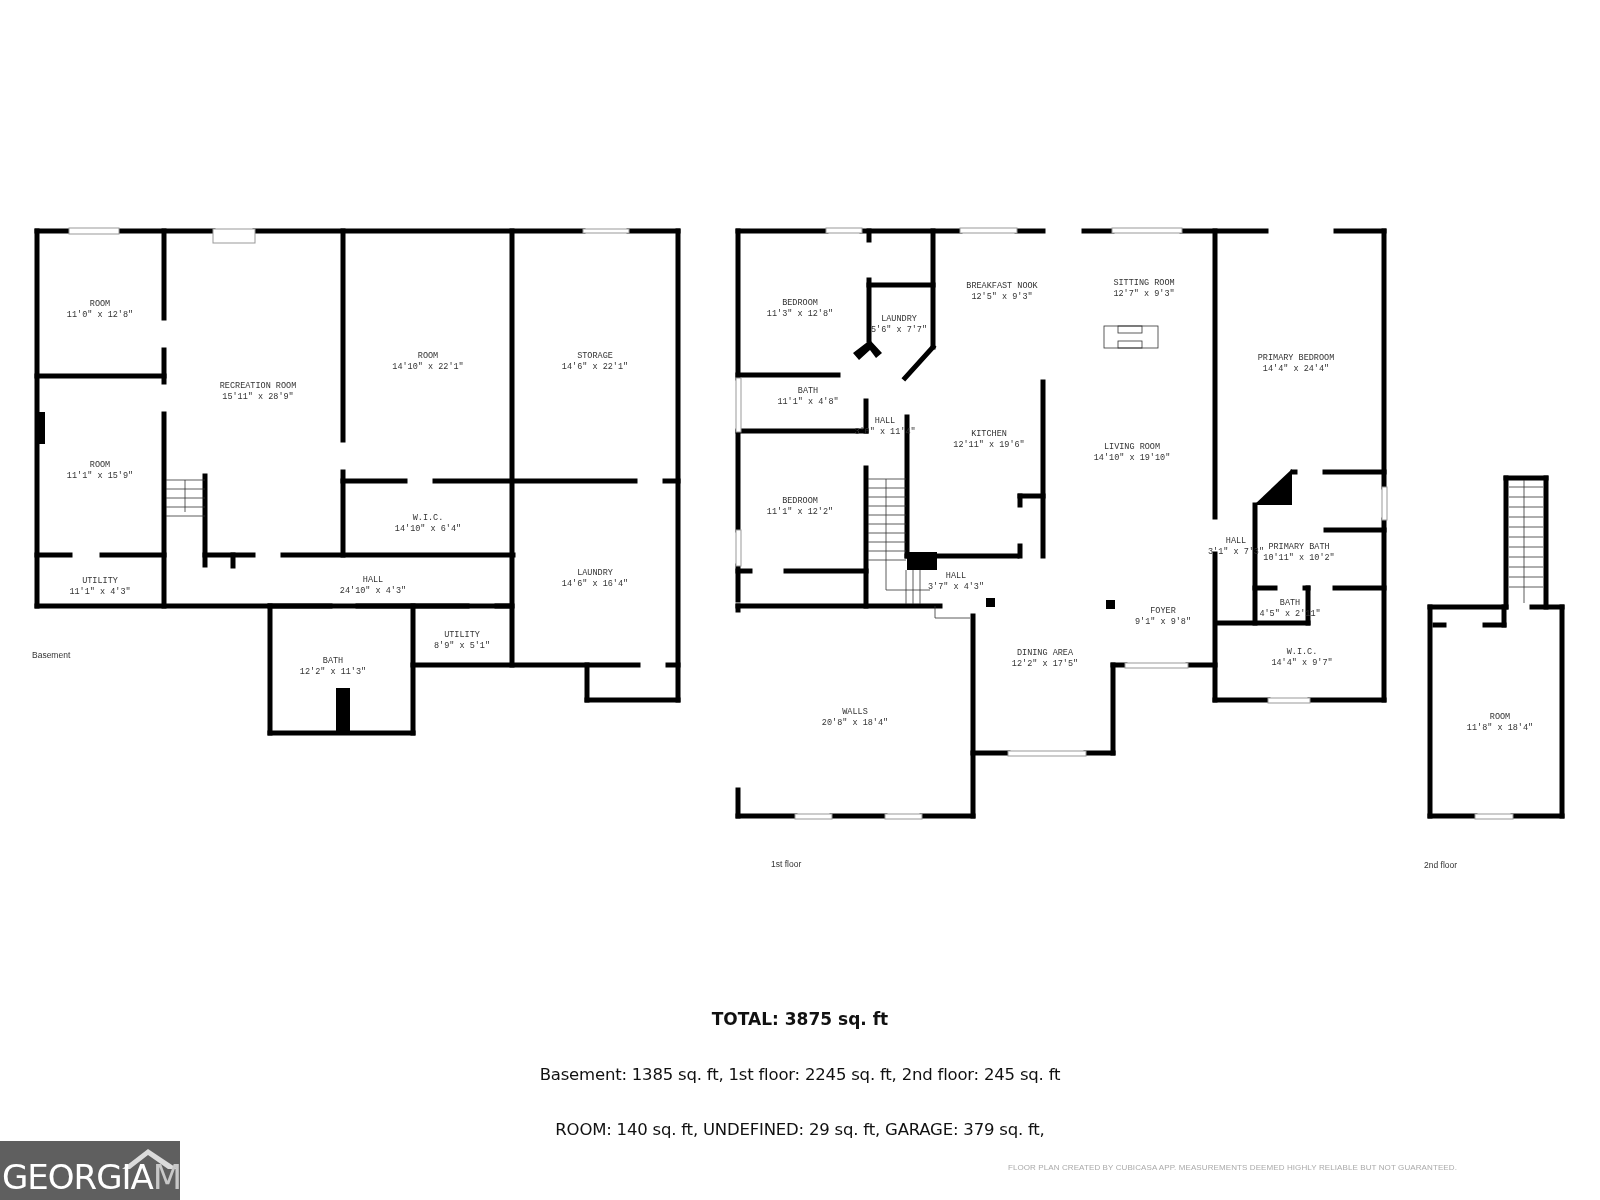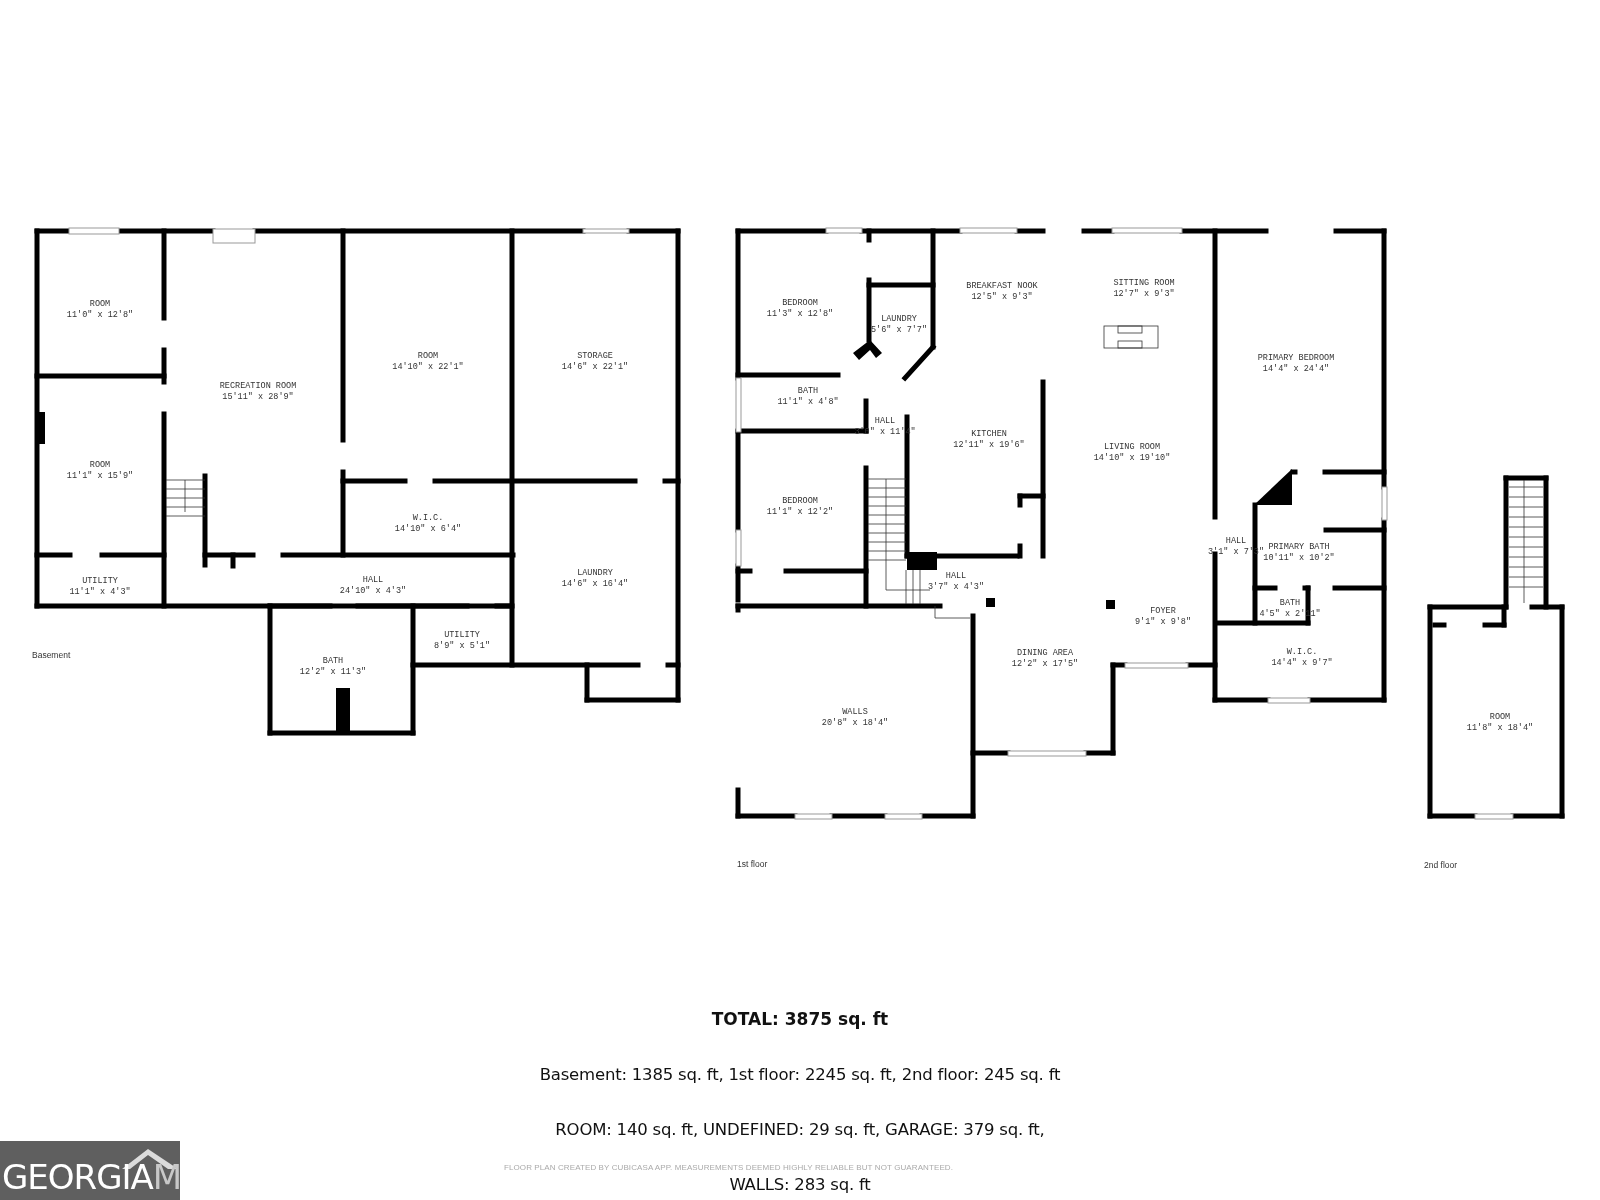--- a/index.html
+++ b/index.html
@@ -7,21 +7,21 @@
          font-family:"Liberation Sans", "DejaVu Sans", sans-serif; color:#333; }
   svg.plan { position:absolute; left:0; top:0; width:1600px; height:1200px; }
   .room-label { position:absolute; transform:translate(-50%,-50%); text-align:center;
                 font-size:8.5px; line-height:11px; color:#333; white-space:nowrap;font-family:Liberation Mono, monospace; }
   .room-label .dim { display:block; }
   .floor-label { position:absolute; font-size:8.5px; color:#333;margin-top:14px; }
   .summary { position:absolute; left:0; width:1600px; top:1008px; text-align:center;
              font-family:"DejaVu Sans", sans-serif; color:#111; }
   .summary .total { font-weight:bold; font-size:17px; line-height:23px; }
   .summary .line { font-size:16.5px; line-height:23px; letter-spacing:-0.2px;margin-top:32px; }
-  .disclaimer { position:absolute; left:0; width:1457px; top:1163px; text-align:center;
+  .disclaimer { position:absolute; left:0; width:1457px; top:1163px; text-align:right;
                 font-size:8px; color:#aaa; letter-spacing:0.1px; }
   .logo { position:absolute; left:0; top:1141px; width:180px; height:59px; background:#5f5f5f;
           overflow:hidden; }
   .logo .txt { position:absolute; left:2px; top:16px; font-size:34px; color:#fff;
                letter-spacing:-1px; font-family:"DejaVu Sans", sans-serif; }
   .logo .txt .mls { color:#c8c8c8; }
   .logo .sub { position:absolute; left:4px; top:49px; font-size:10px; color:#fff; letter-spacing:2px;margin-top:39px; }
   .logo .roof { position:absolute; left:122px; top:4px; }
 </style>
 </head>
@@ -338,33 +338,32 @@
   <span class="dim">12'2" x 17'5"</span>
 </div>
 <div class="room-label" style="left:1302px;top:658px">
   <span>W.I.C.</span>
   <span class="dim">14'4" x 9'7"</span>
 </div>
 <div class="room-label" style="left:855px;top:718px">
   <span>WALLS</span>
   <span class="dim">20'8" x 18'4"</span>
 </div>
-<div class="floor-label" style="left:737px;top:845px">1st floor</div>
+<div class="floor-label" style="left:771px;top:845px">1st floor</div>
 
 <div class="room-label" style="left:1500px;top:723px">
   <span>ROOM</span>
   <span class="dim">11'8" x 18'4"</span>
 </div>
 <div class="floor-label" style="left:1424px;top:846px">2nd floor</div>
 
 <div class="summary">
   <div class="total">TOTAL: 3875 sq. ft</div>
   <div class="line">Basement: 1385 sq. ft, 1st floor: 2245 sq. ft, 2nd floor: 245 sq. ft</div>
   <div class="line">ROOM: 140 sq. ft, UNDEFINED: 29 sq. ft, GARAGE: 379 sq. ft,</div>
-  <div class="line">WALLS: 283 sq. ft</div>
 </div>
 
 <div class="disclaimer">FLOOR PLAN CREATED BY CUBICASA APP. MEASUREMENTS DEEMED HIGHLY RELIABLE BUT NOT GUARANTEED.</div>
 
 <div class="logo">
   <svg class="roof" width="56" height="26" viewBox="0 0 56 26">
     <polygon points="0,24 26,4 56,24 46,24 26,10 8,24" fill="#dcdcdc"></polygon>
   </svg>
   <div class="txt"><span>GEORGIA</span><span class="mls">MLS</span></div>
   <div class="sub">REAL ESTATE SERVICES</div>

